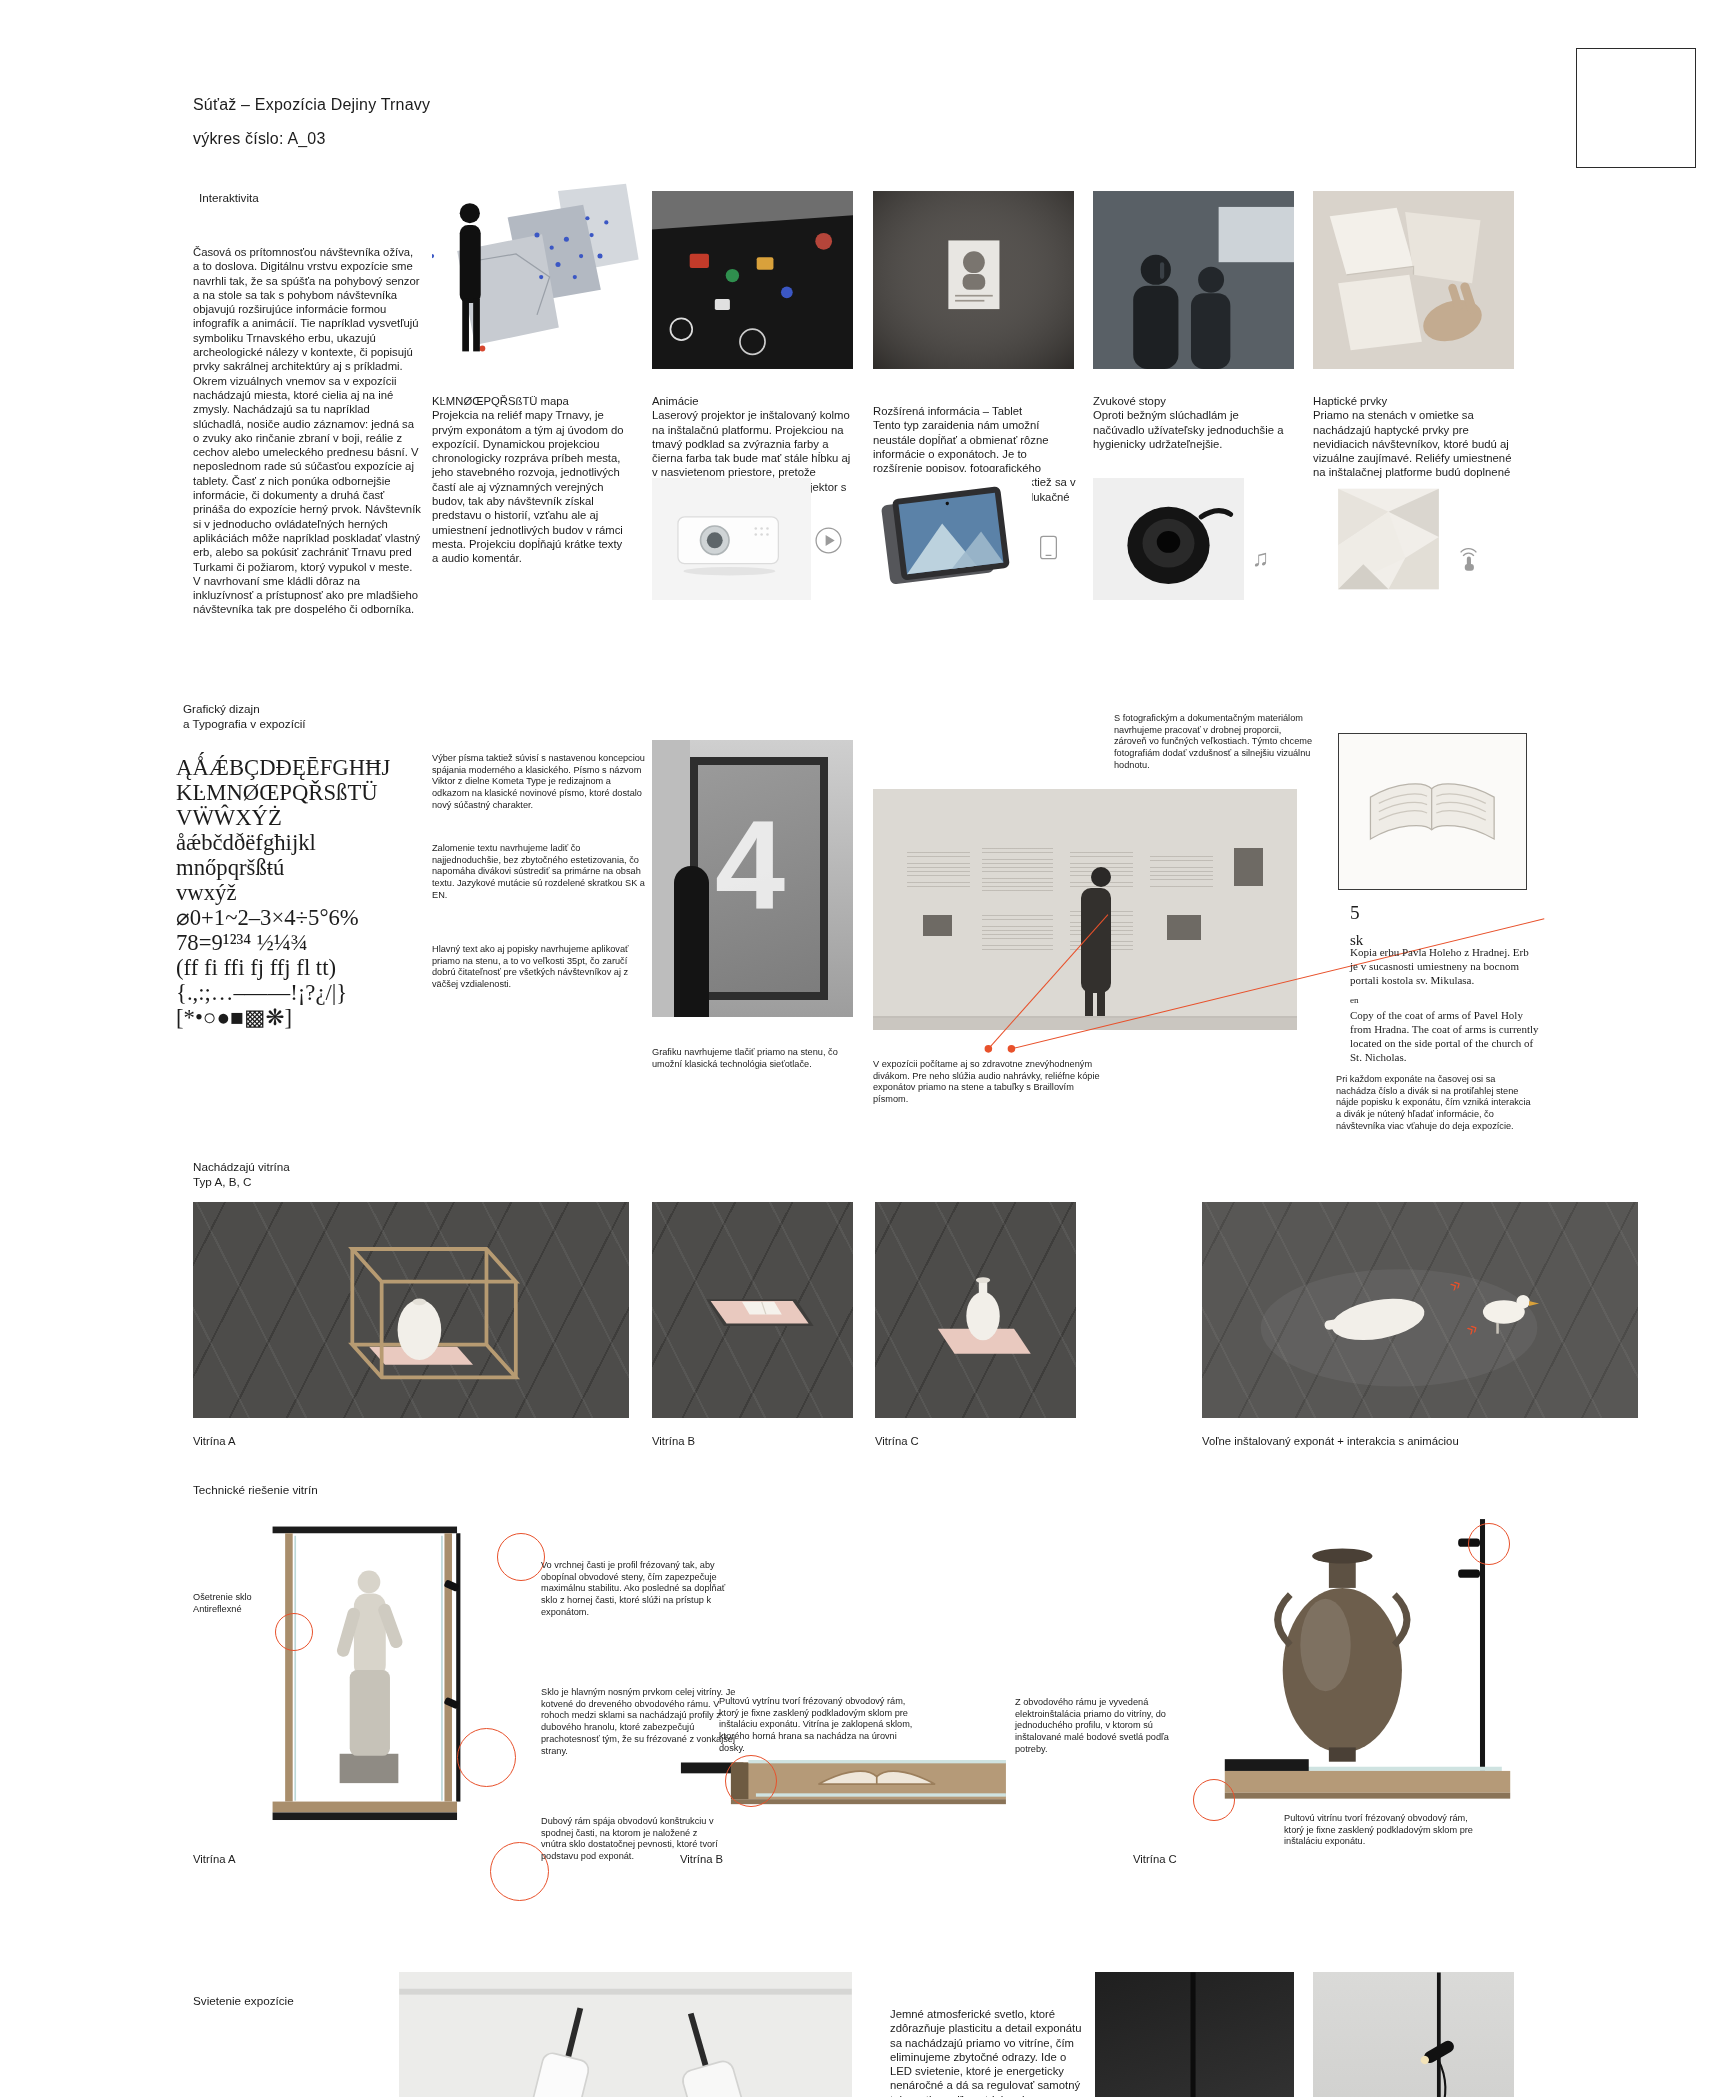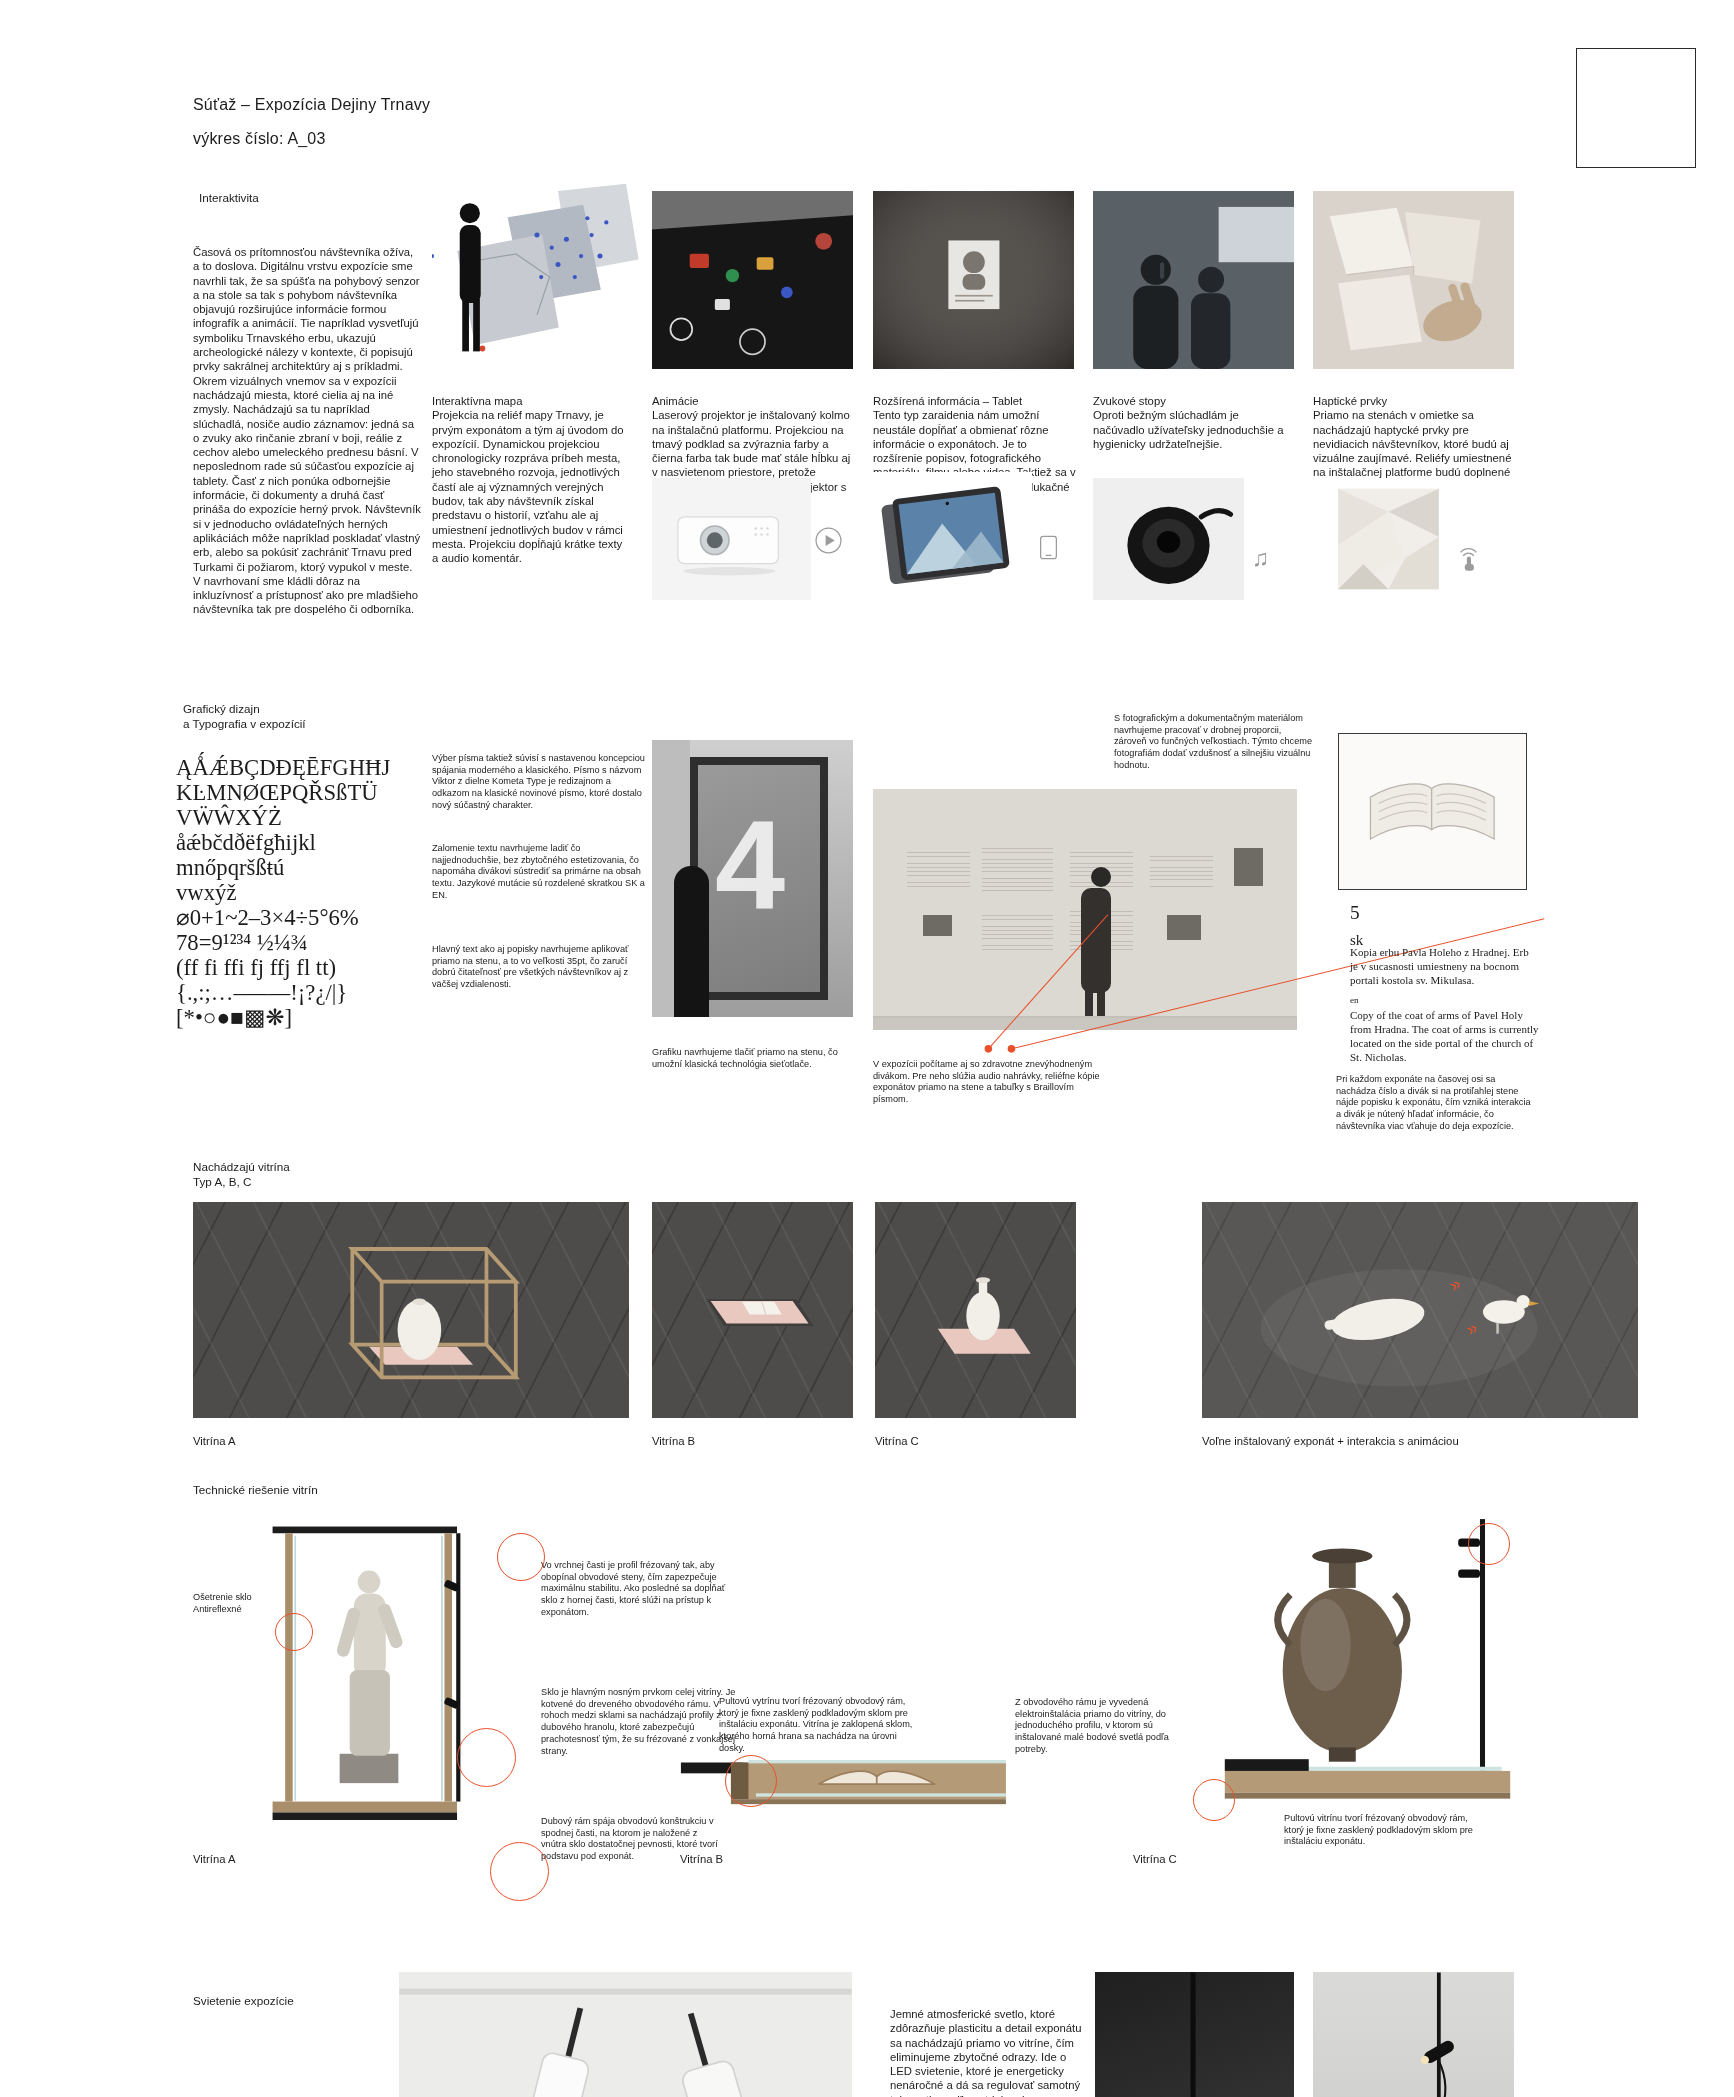--- a/index.html
+++ b/index.html
@@ -122,28 +122,28 @@
       <polyline points="80,200 240,180 240,200" fill="none" stroke="#c9c3ba" stroke-width="3"></polyline>
       <g transform="rotate(-18 330 300)">
         <ellipse cx="330" cy="310" rx="72" ry="46" fill="#c3ab90"></ellipse>
         <rect x="372" y="232" width="22" height="78" rx="11" fill="#c3ab90"></rect>
         <rect x="344" y="226" width="20" height="66" rx="10" fill="#c3ab90"></rect>
       </g>
     </svg>
   </div>
 
   <div class="abs caption body-t" style="left:432px;top:394px;width:199px">
-    <div>Interaktívna mapa</div>
+    <div>KĿMNØŒPQŘSßTÜ mapa</div>
     <div class="cap-body">Projekcia na reliéf mapy Trnavy, je prvým exponátom a tým aj úvodom do expozícií. Dynamickou projekciou chronologicky rozpráva príbeh mesta, jeho stavebného rozvoja, jednotlivých častí ale aj významných verejných budov, tak aby návštevník získal predstavu o historií, vzťahu ale aj umiestnení jednotlivých budov v rámci mesta. Projekciu dopĺňajú krátke texty a audio komentár.</div>
   </div>
   <div class="abs caption body-t" style="left:652px;top:394px;width:199px">
     <div>Animácie</div>
     <div class="cap-body">Laserový projektor je inštalovaný kolmo na inštalačnú platformu. Projekciou na tmavý podklad sa zvýraznia farby a čierna farba tak bude mať stále hĺbku aj v nasvietenom priestore, pretože navrhujeme použiť laserový projektor s vysokou svietivosťou.</div>
   </div>
-  <div class="abs caption body-t" style="left:873px;top:394px;width:206px">
+  <div class="abs caption body-t" style="left:873px;top:404px;width:206px">
     <div>Rozšírená informácia – Tablet</div>
     <div class="cap-body">Tento typ zaraidenia nám umožní neustále dopĺňať a obmienať rôzne informácie o exponátoch. Je to rozšírenie popisov, fotografického materiálu, filmu alebo videa. Taktiež sa v ňom nachádzajú jednoduché edukačné hry.</div>
   </div>
   <div class="abs caption body-t" style="left:1093px;top:394px;width:199px">
     <div>Zvukové stopy</div>
     <div class="cap-body">Oproti bežným slúchadlám je načúvadlo užívateľsky jednoduchšie a hygienicky udržateľnejšie.</div>
   </div>
   <div class="abs caption body-t" style="left:1313px;top:394px;width:201px">
     <div>Haptické prvky</div>
     <div class="cap-body">Priamo na stenách v omietke sa nachádzajú haptycké prvky pre nevidiacich návštevníkov, ktoré budú aj vizuálne zaujímavé. Reliéfy umiestnené na inštalačnej platforme budú doplnené projekciou.</div>

